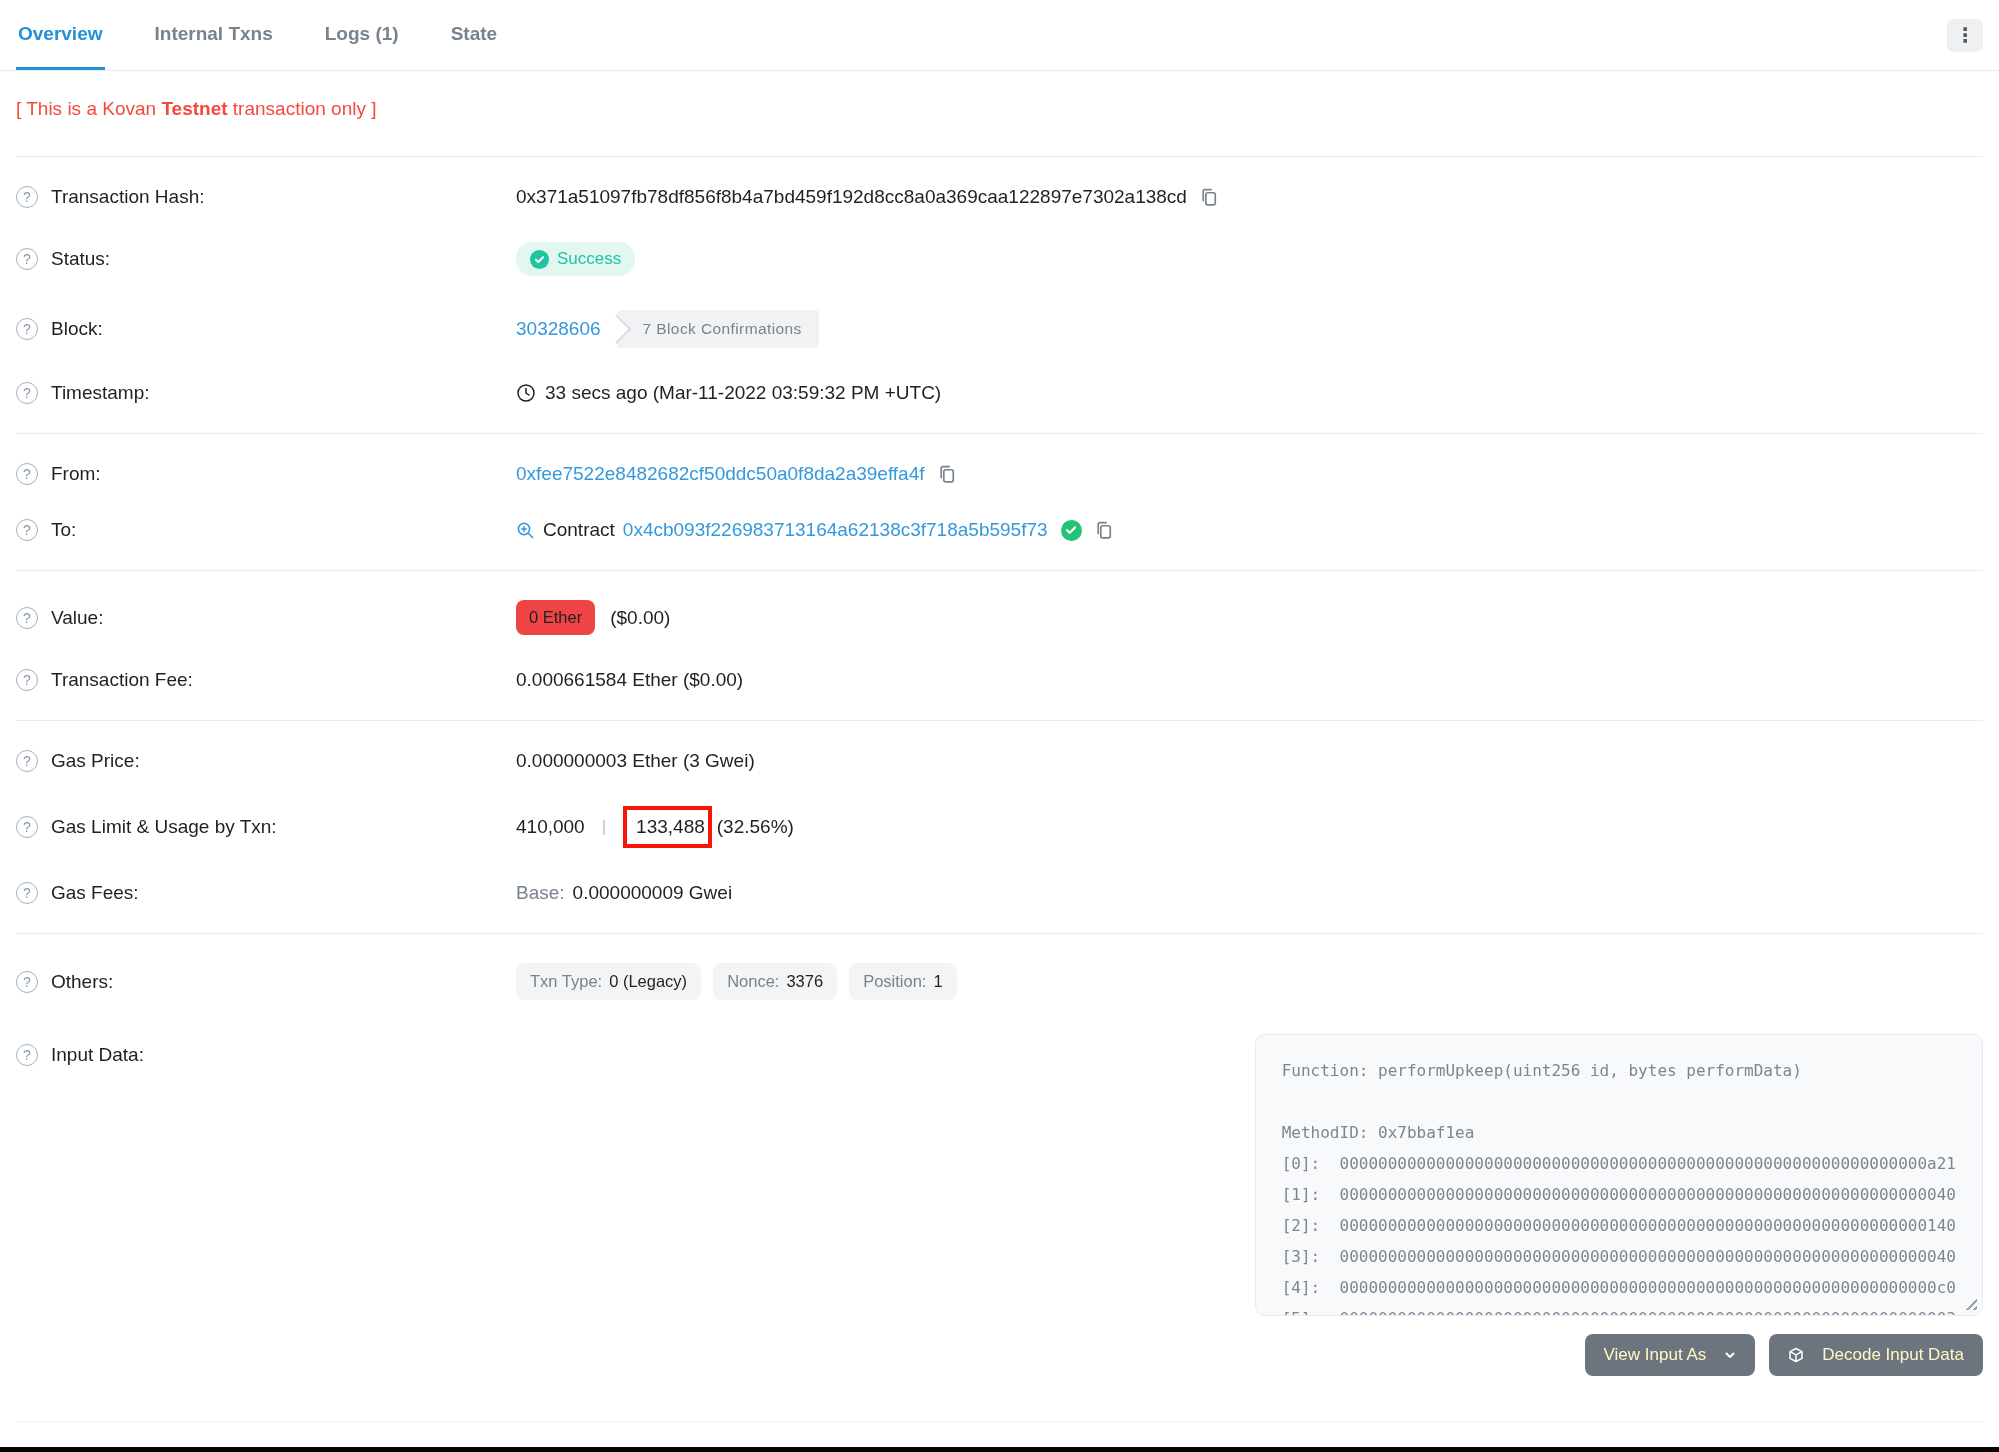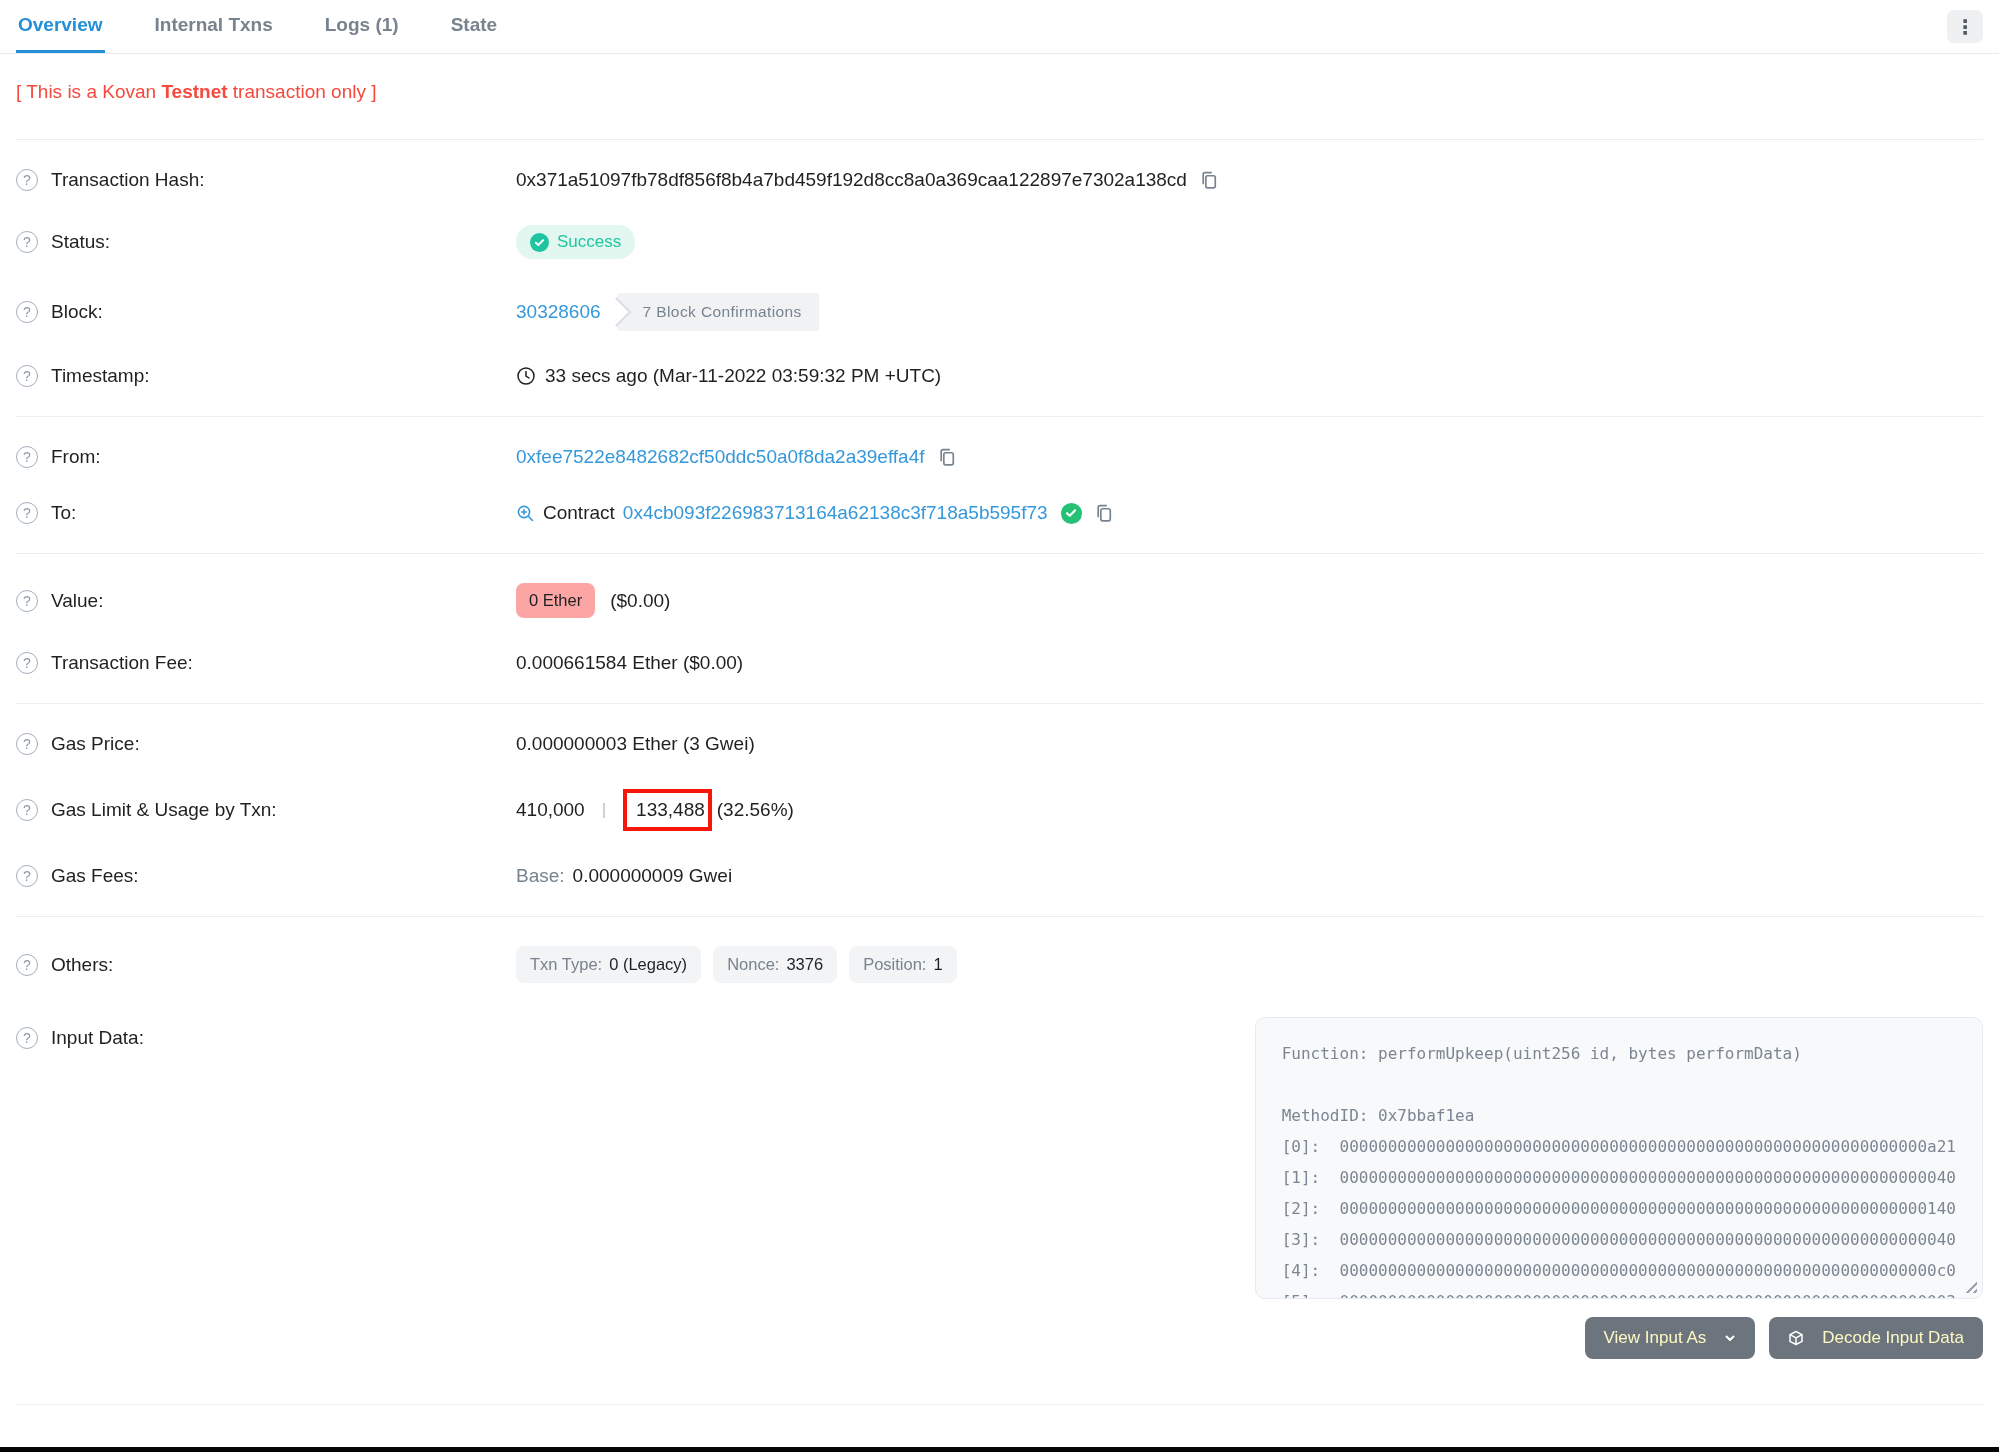--- a/index.html
+++ b/index.html
@@ -5,21 +5,21 @@
   * { box-sizing: border-box; }
   html,body { margin:0; padding:0; }
   body {
     width:1999px; height:1452px; position:relative; overflow:hidden;
     background:#ffffff; color:#1e2022;
     font-family:"Liberation Sans","DejaVu Sans",sans-serif;
     font-size:19px;
   }
 
   
-  .tabbar { display:flex; align-items:stretch; height:54px; border-bottom:1px solid #e7eaf3; padding:0 16px; }
+  .tabbar { display:flex; align-items:stretch; height:71px; border-bottom:1px solid #e7eaf3; padding:0 16px; }
   .tab { display:flex; align-items:center; margin-right:48px; font-size:19px; font-weight:700;
          color:#77838f; cursor:pointer; border-bottom:3px solid transparent; padding:0 2px; }
   .tab.active { color:#2490d8; border-bottom-color:#2490d8; }
   .kebab-btn { margin-left:auto; align-self:center; width:36px; height:33px; border-radius:7px;
                background:#eef0f2; display:flex; align-items:center; justify-content:center;
                font-size:20px; line-height:1; color:#505a64; font-weight:700; cursor:pointer; letter-spacing:0; }
 
   
   .notice { margin:27px 16px 36px; color:#f5493d; }
   .notice b { font-weight:700; }
@@ -43,21 +43,21 @@
                   display:inline-flex; align-items:center; justify-content:center; flex:none; }
 
   
   .confirm-badge { margin-left:16px; background:#f1f2f4; color:#77838f; font-size:15.5px; letter-spacing:.4px;
                    padding:10px 17px 10px 26px; border-radius:4px; position:relative; }
   .confirm-badge::before { content:""; position:absolute; left:-11px; top:50%; width:19px; height:19px;
                    background:#ffffff; border-top:2px solid #d8dde3; border-right:2px solid #d8dde3;
                    transform:translateY(-50%) rotate(45deg); }
 
   
-  .value-badge { background:#fca5a5; border-radius:8px; padding:8px 13px; font-size:16.5px; margin-right:15px; }
+  .value-badge { background:#ef4444; border-radius:8px; padding:8px 13px; font-size:16.5px; margin-right:15px; }
 
   
   .sep { color:#b9c0c9; margin:0 17px; font-size:17px; }
   .red-box { border:4px solid #f8150a; padding:6px 3px 6px 9px; }
   .pct { margin-left:5px; }
   .base-label { color:#77838f; margin-right:8px; }
 
   
   .other-badge { background:#f3f4f6; border-radius:8px; padding:9px 14px; font-size:16.5px;
                  display:inline-flex; gap:7px; margin-right:12px; }

